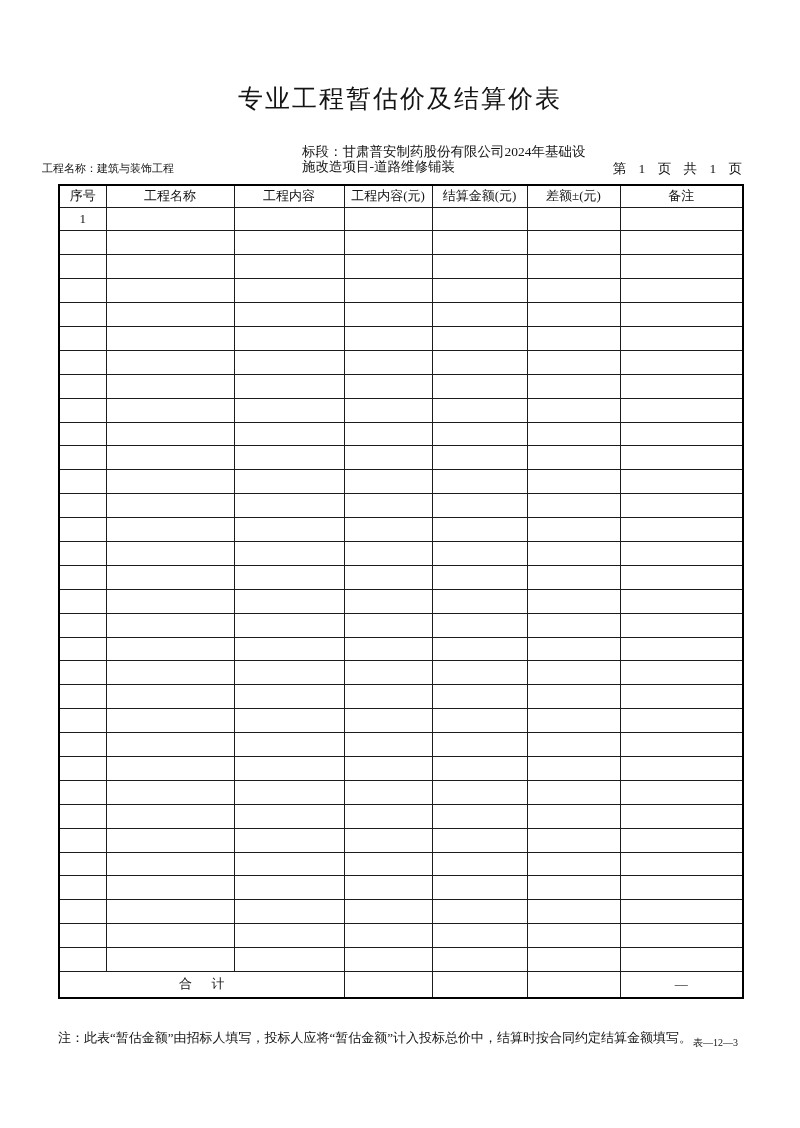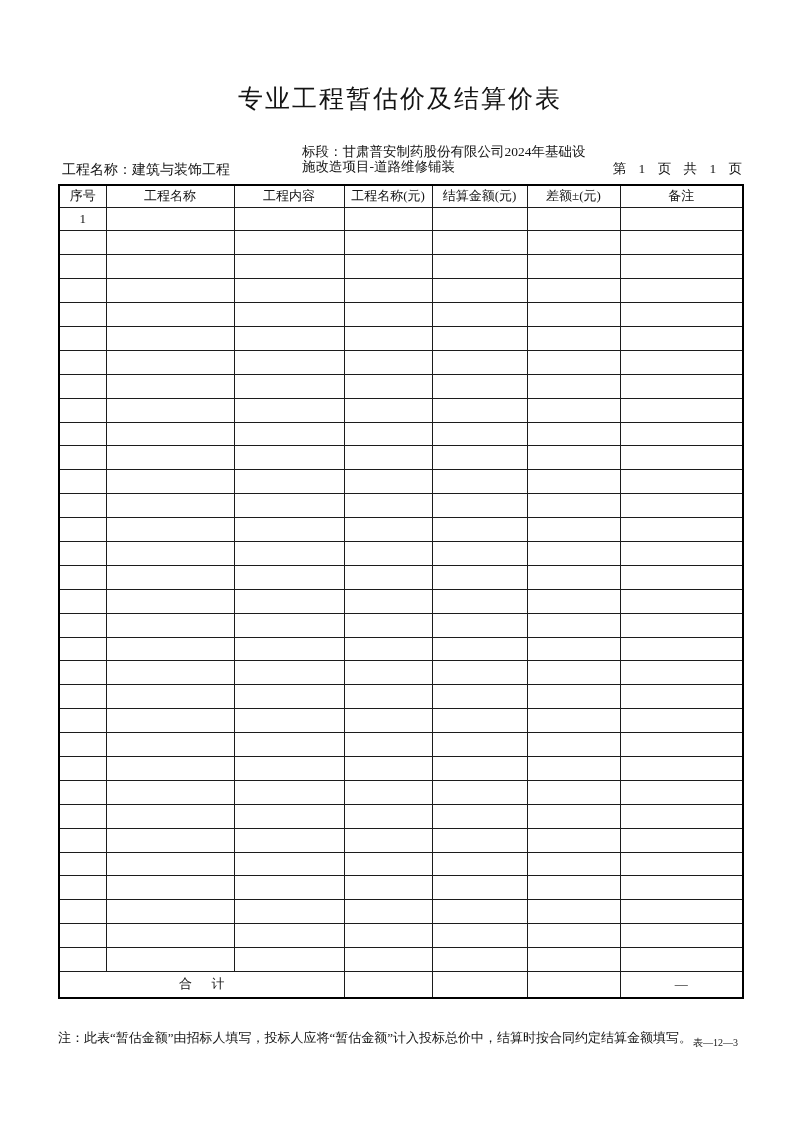--- a/index.html
+++ b/index.html
@@ -16,22 +16,22 @@
     background: #ffffff;
     overflow: hidden;
   }
   .doc-title {
     position: absolute; top: 82px; left: 0; width: 800px;
     text-align: center;
     font-size: 25px; letter-spacing: 2px; font-weight: 500;
     white-space: nowrap;
   }
   .project-name {
-    position: absolute; left: 62px; top: 161px;
-    font-size: 14px; white-space: nowrap;
+    position: absolute; left: 42px; top: 161px;
+    font-size: 11px; white-space: nowrap;
   }
   .section-block {
     position: absolute; left: 302px; top: 144px; width: 300px;
     font-size: 13.5px; line-height: 15px;
   }
   .page-counter {
     position: absolute; right: 58px; top: 160px;
     font-size: 13.5px; word-spacing: 9px; white-space: pre; margin-left: 36px;
   }
   table.form-table {
@@ -89,21 +89,21 @@
         <col style="width: 88px;">
         <col style="width: 95px;">
         <col style="width: 93px;">
         <col style="width: 123px;">
       </colgroup>
     <thead>
       <tr>
         <th>序号</th>
         <th>工程名称</th>
         <th>工程内容</th>
-        <th>工程名称(元)</th>
+        <th>工程内容(元)</th>
         <th>结算金额(元)</th>
         <th>差额±(元)</th>
         <th>备注</th>
       </tr>
     </thead>
     <tbody>
         <tr>
           <td>1</td>
           <td></td>
           <td></td>

